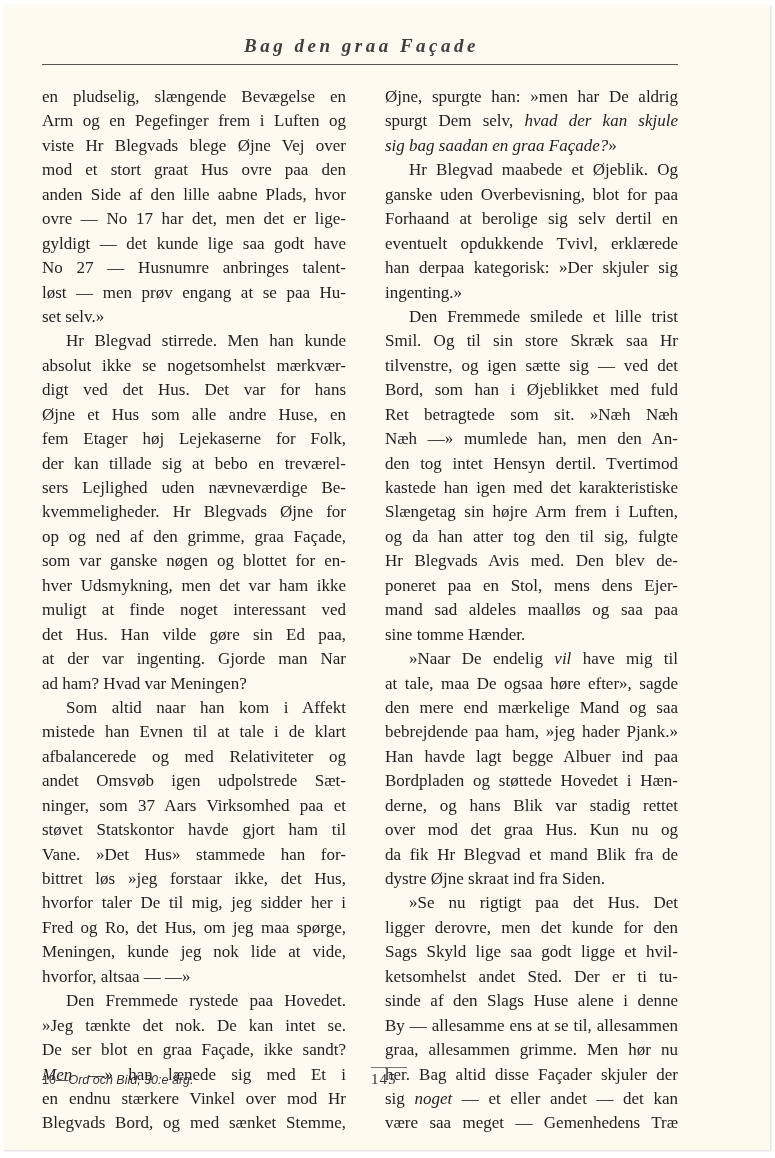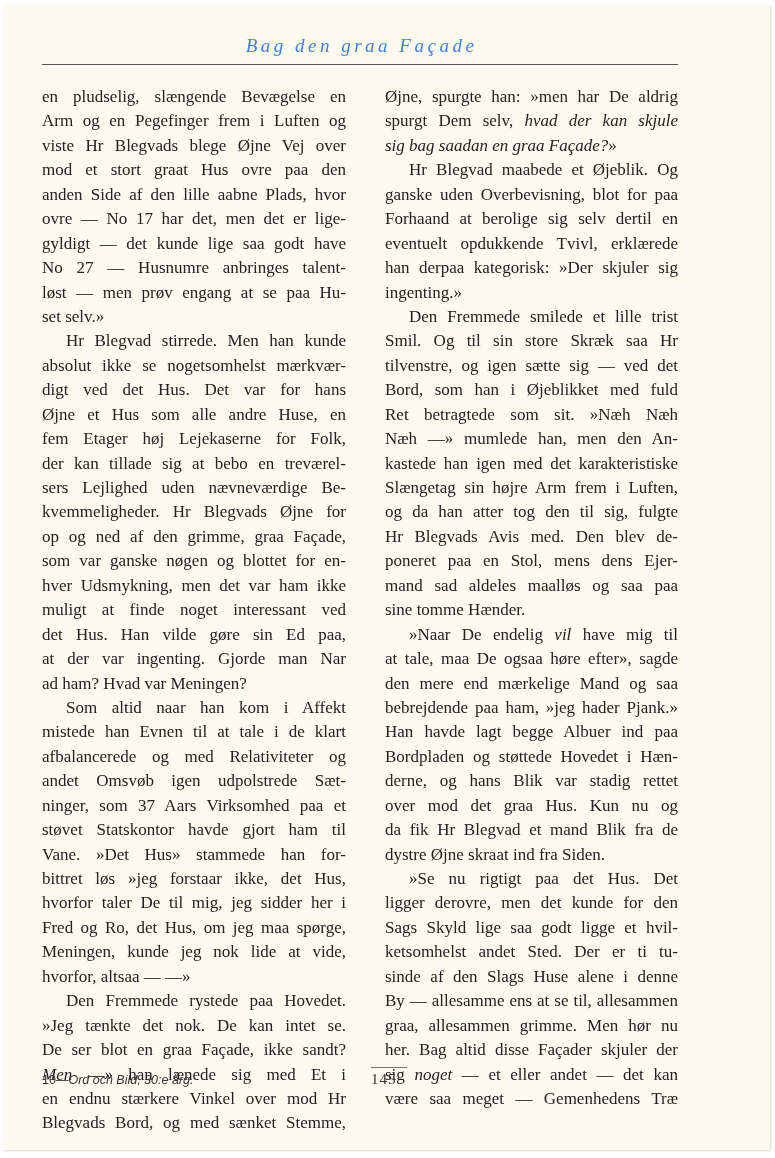--- a/index.html
+++ b/index.html
@@ -7,21 +7,22 @@
   .page {
     position: absolute; left: 3px; top: 5px; width: 767px; height: 1145px;
     background: #fdfbf0;
     box-shadow: 1px 1px 2px rgba(0,0,0,0.15);
   }
   .running-head {
     position: absolute; left: 42px; width: 633px; top: 30px;
     text-align: center;
     font-family: "Liberation Serif", "DejaVu Serif", serif;
     font-style: italic; font-size: 19px; letter-spacing: 3.5px;
-    color: #3b82f6;
+    color: #404040;
+    font-weight: bold;
   }
   .head-rule {
     position: absolute; left: 39px; top: 59px; width: 636px; height: 0;
     border-top: 1.2px solid #555;
   }
   .col {
     position: absolute; top: 80px;
     font-family: "Liberation Serif", "DejaVu Serif", serif;
     font-size: 17px; line-height: 24.45px; color: #222;
   }
@@ -108,20 +109,21 @@
       <span class="line">Forhaand at berolige sig selv dertil en</span>
       <span class="line">eventuelt opdukkende Tvivl, erklærede</span>
       <span class="line">han derpaa kategorisk: »Der skjuler sig</span>
       <span class="line last">ingenting.»</span>
       <span class="line indent">Den Fremmede smilede et lille trist</span>
       <span class="line">Smil. Og til sin store Skræk saa Hr</span>
       <span class="line">tilvenstre, og igen sætte sig — ved det</span>
       <span class="line">Bord, som han i Øjeblikket med fuld</span>
       <span class="line">Ret betragtede som sit. »Næh Næh</span>
       <span class="line">Næh —» mumlede han, men den An-</span>
+      <span class="line">den tog intet Hensyn dertil. Tvertimod</span>
       <span class="line">kastede han igen med det karakteristiske</span>
       <span class="line">Slængetag sin højre Arm frem i Luften,</span>
       <span class="line">og da han atter tog den til sig, fulgte</span>
       <span class="line">Hr Blegvads Avis med. Den blev de-</span>
       <span class="line">poneret paa en Stol, mens dens Ejer-</span>
       <span class="line">mand sad aldeles maalløs og saa paa</span>
       <span class="line last">sine tomme Hænder.</span>
       <span class="line indent">»Naar De endelig <em>vil</em> have mig til</span>
       <span class="line">at tale, maa De ogsaa høre efter», sagde</span>
       <span class="line">den mere end mærkelige Mand og saa</span>

